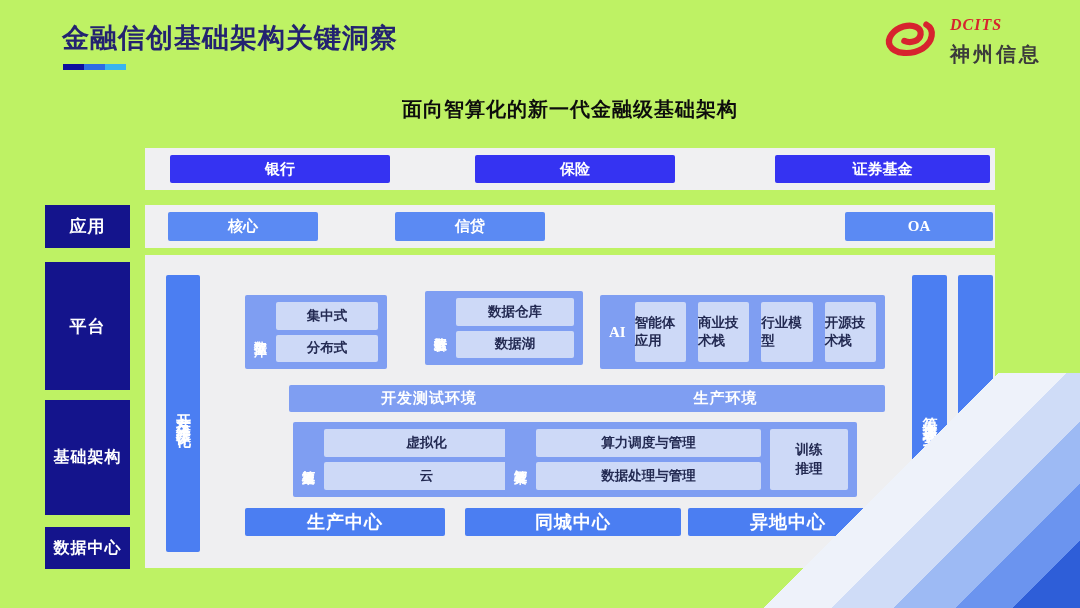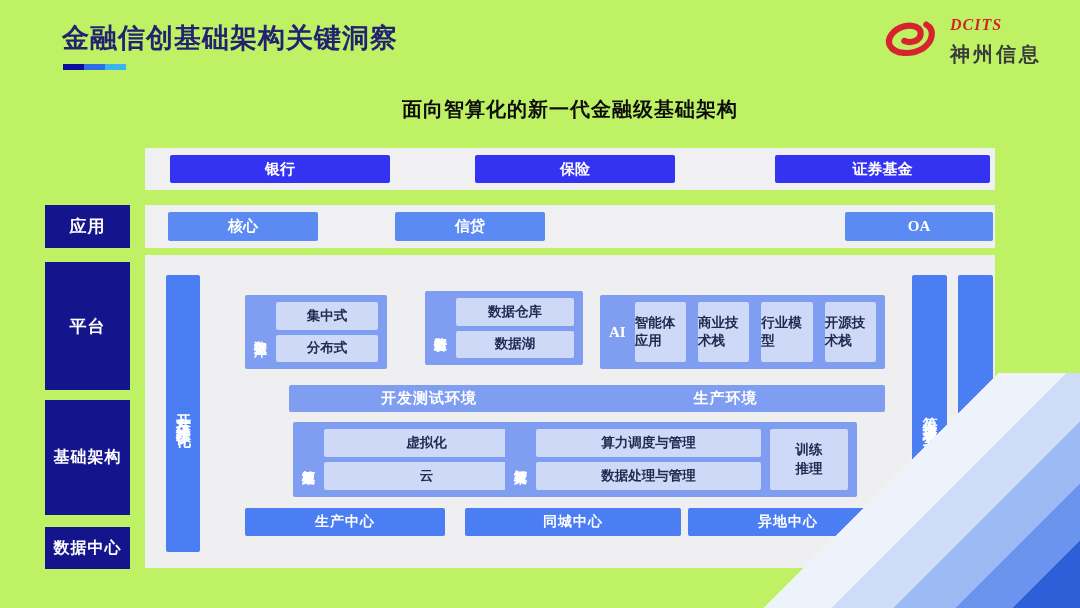--- a/index.html
+++ b/index.html
@@ -73,21 +73,21 @@
              align-items:center;justify-content:center;font-weight:bold;font-size:13.5px;
              color:#232a52;white-space:pre-line;text-align:center;line-height:1.35;}
 
   
   .env-bar{position:absolute;top:130px;height:27px;background:#7f9ef2;border-radius:2px;
            display:flex;align-items:center;justify-content:center;color:#fff;
            font-weight:bold;font-size:15px;letter-spacing:1px;}
   .env-dev{left:116px;width:280px;margin-left:28px;} .env-prod{left:421px;width:319px;}
   .center-btn{position:absolute;top:253px;height:28px;background:#4b7ef2;border-radius:2px;
               display:flex;align-items:center;justify-content:center;color:#fff;
-              font-weight:bold;font-size:14px;letter-spacing:1px;}
+              font-weight:bold;font-size:18px;letter-spacing:1px;}
   .c-prod{left:100px;width:200px;} .c-same{left:320px;width:216px;} .c-remote{left:543px;width:200px;}
 
   
   .corner-decoration{position:absolute;right:0;bottom:0;width:330px;height:235px;z-index:5;
     pointer-events:none;
     background:linear-gradient(135deg,
       rgba(255,255,255,0) 0 44%,
       #eef2fa 44% 56%,
       #cfdcf7 56% 67%,
       #9dbaf4 67% 78%,

